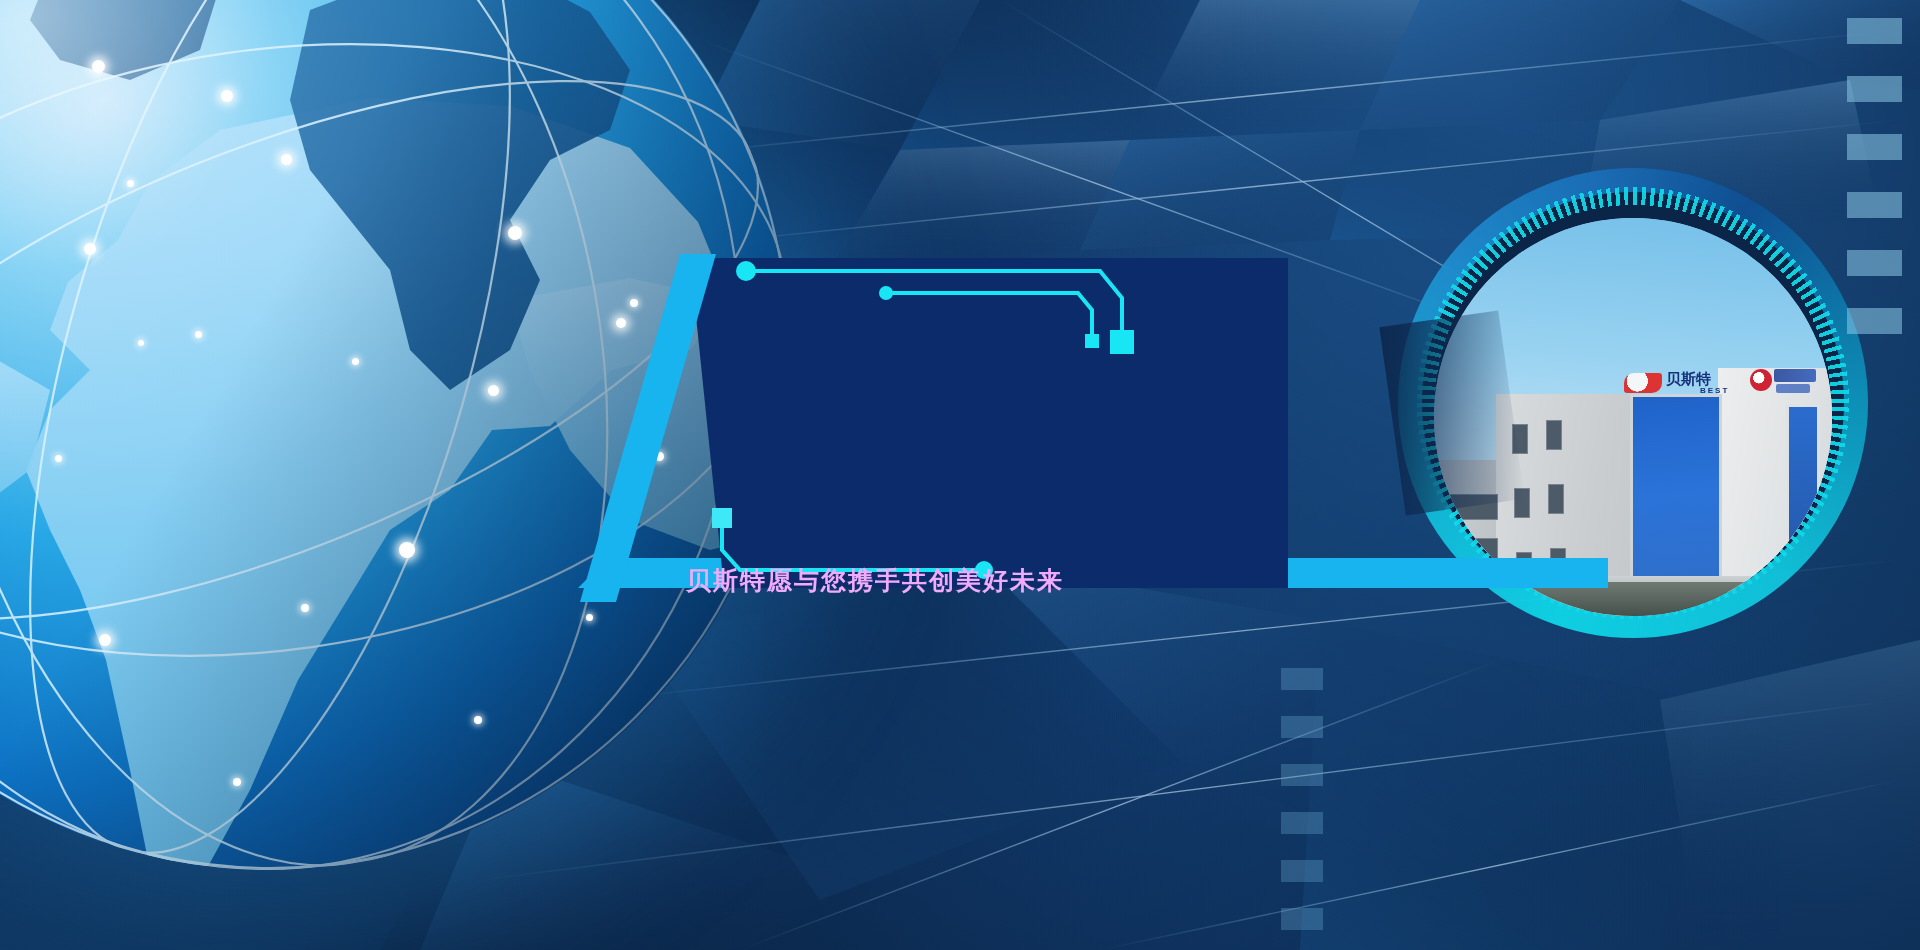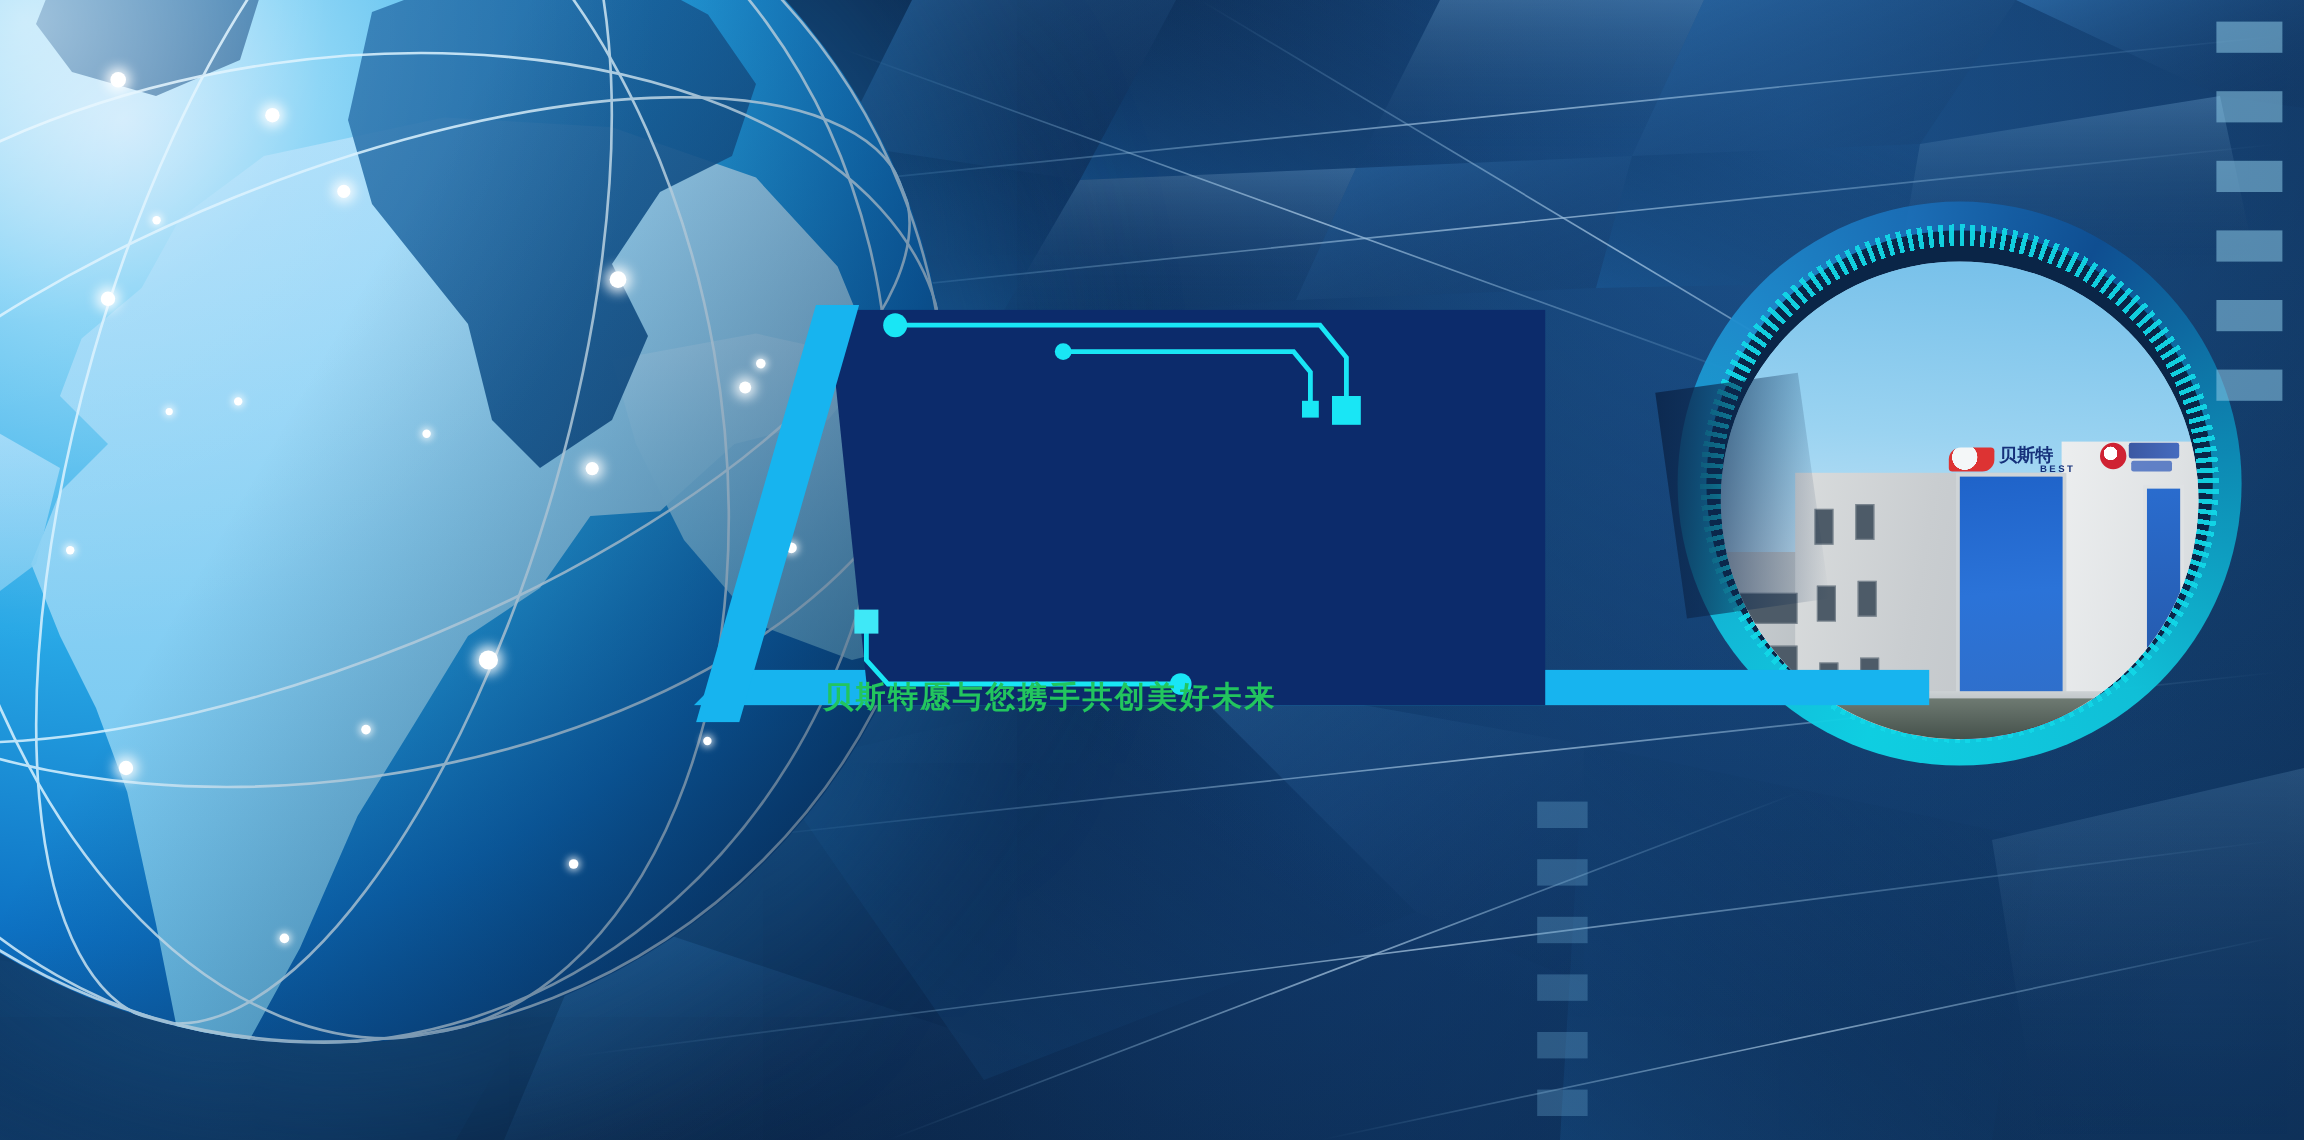--- a/index.html
+++ b/index.html
@@ -61,21 +61,21 @@
   }
   .panel-title{
     position:absolute;color:#fff;font-weight:bold;white-space:nowrap;
     font-size:62px;letter-spacing:6px;line-height:1;
     text-shadow:0 2px 10px rgba(0,0,0,.35);
   }
   .t1{left:178px;top:110px;}
   .t2{left:332px;top:205px;}
   .panel-sub{
     position:absolute;left:38px;top:306px;white-space:nowrap;
-    color:#22c55e;font-size:25px;font-weight:bold;letter-spacing:2px;
+    color:#f0abfc;font-size:25px;font-weight:bold;letter-spacing:2px;
   }
 
   
   .deco{position:absolute;left:0;top:0;width:640px;height:380px;overflow:visible;pointer-events:none;}
 
   
   .emblem{position:absolute;left:1398px;top:168px;width:470px;height:470px;}
   .ring-outer{
     position:absolute;inset:0;border-radius:50%;
     background:conic-gradient(from 200deg,#0fd6e8 0deg,#13b7d8 50deg,#1f8fd0 105deg,#1b6fb8 150deg,#0f4f93 190deg,#0d8fb8 245deg,#10c7dd 300deg,#0fd6e8 360deg);

